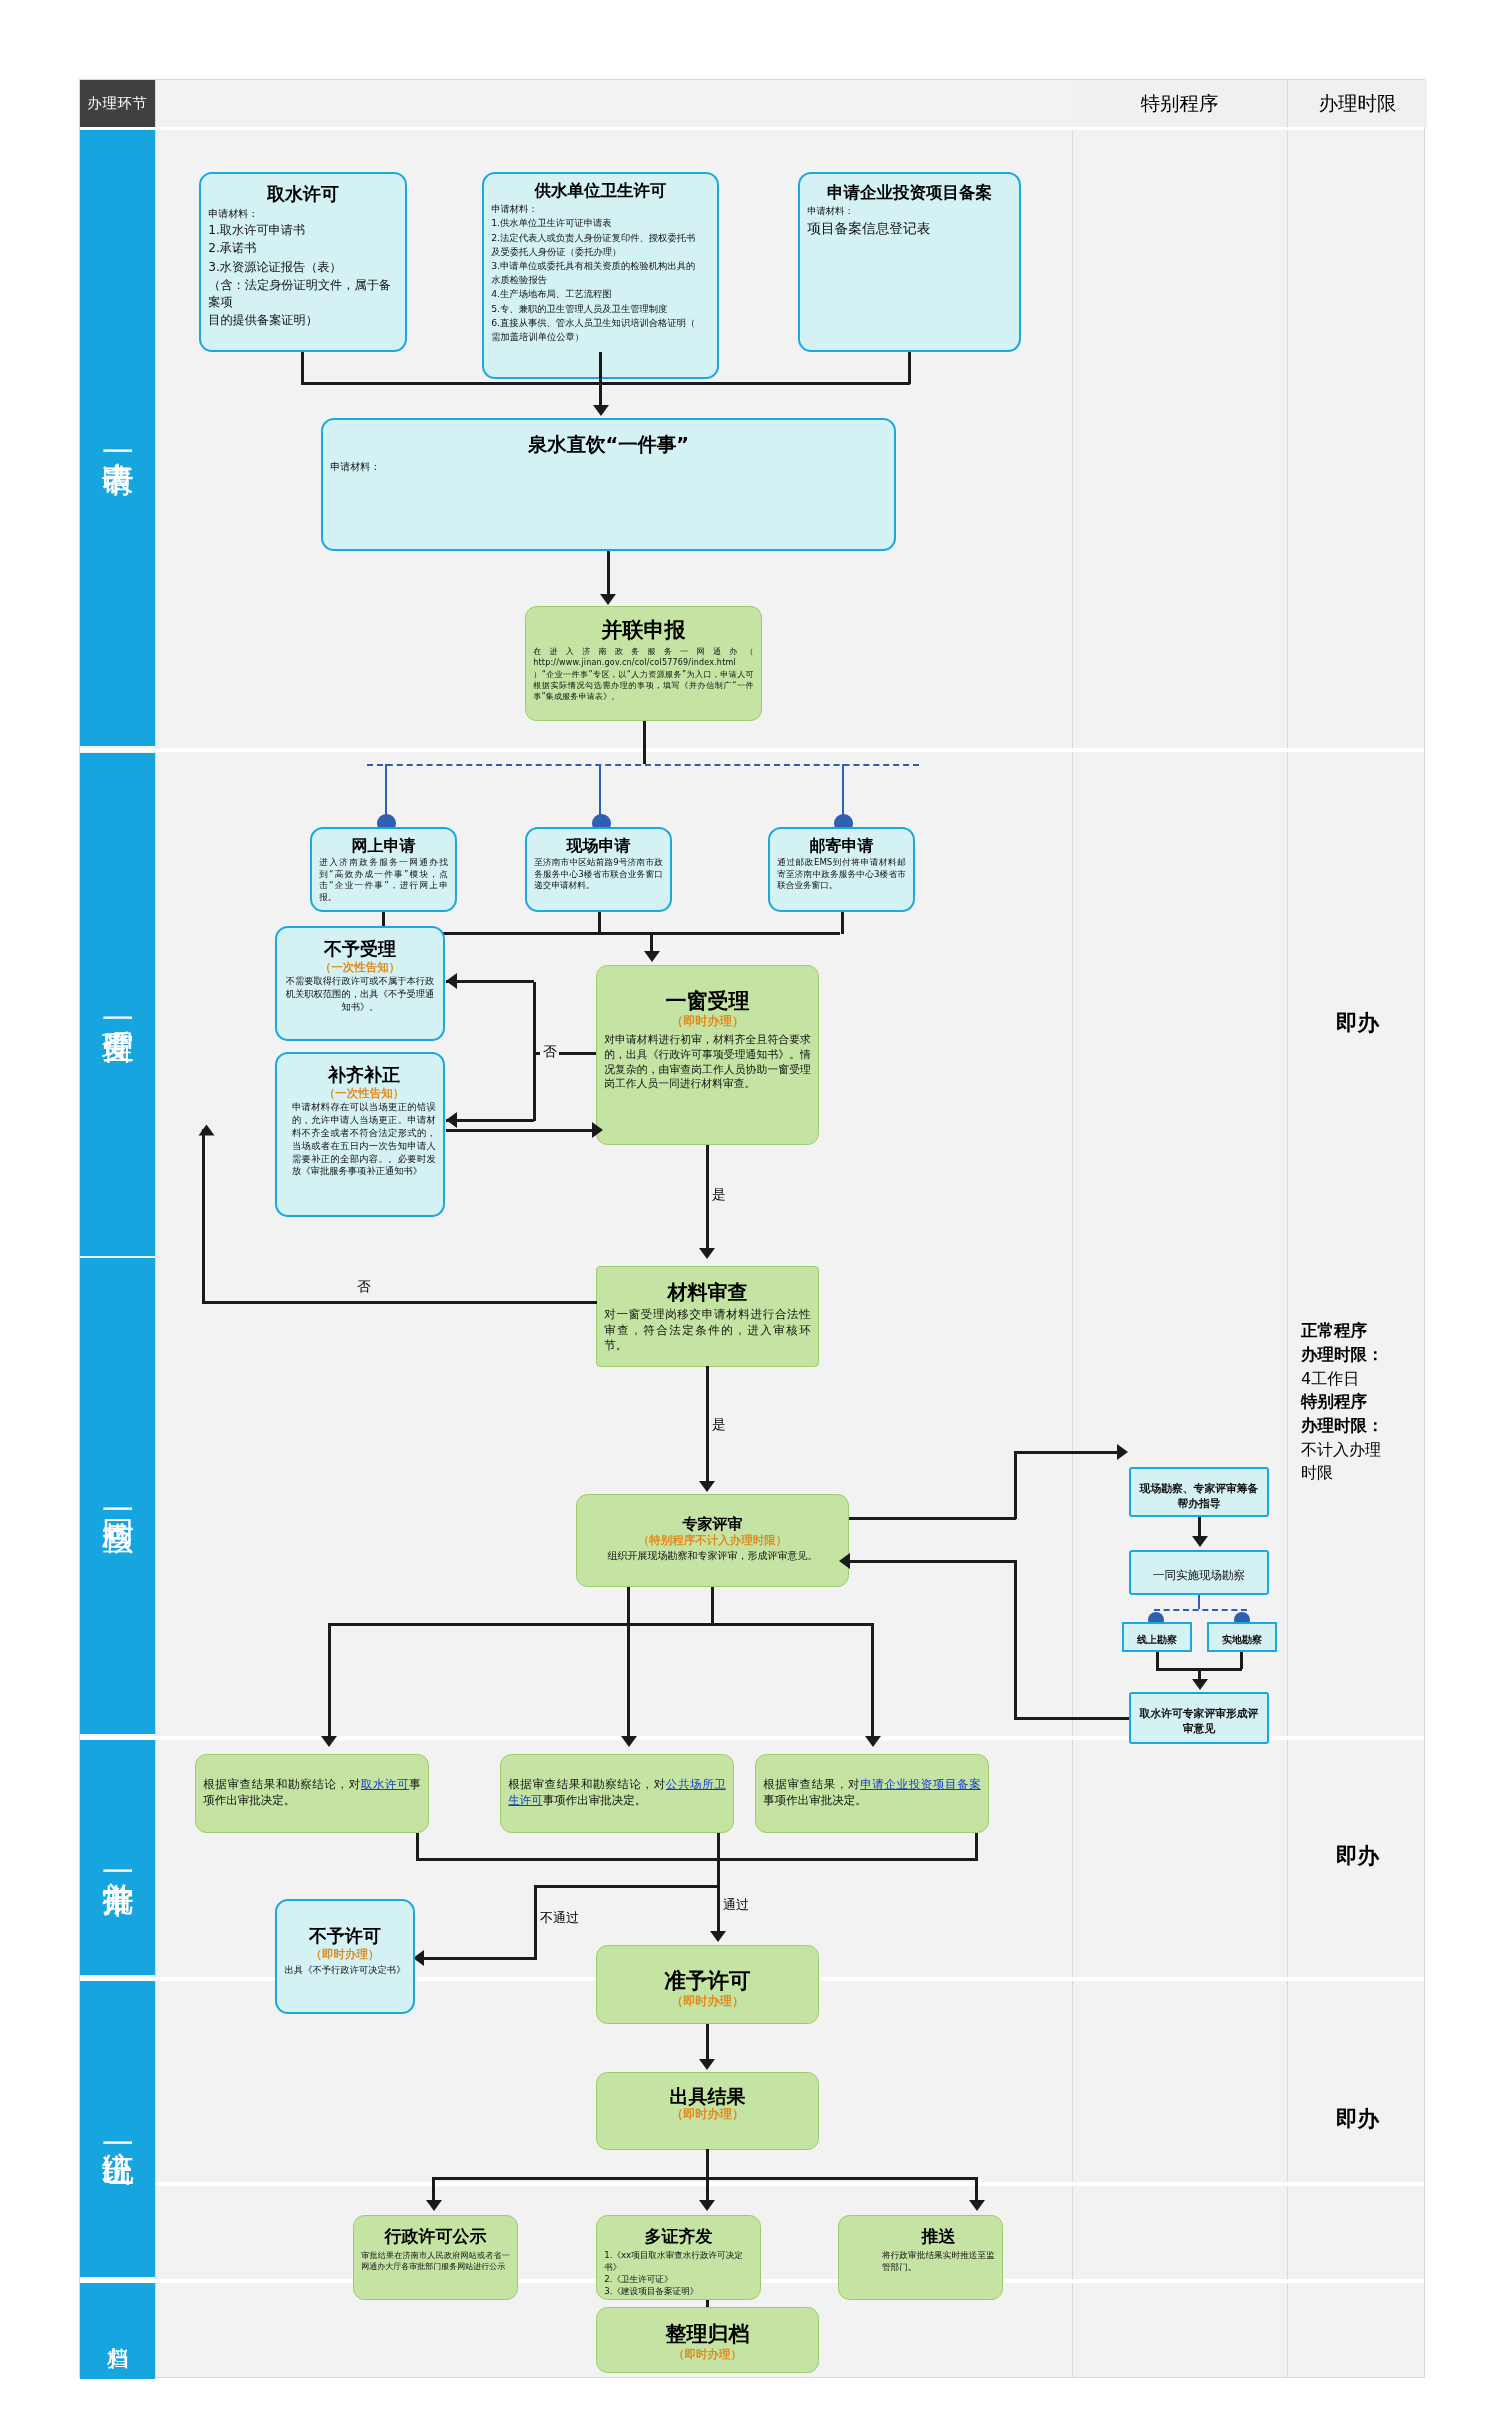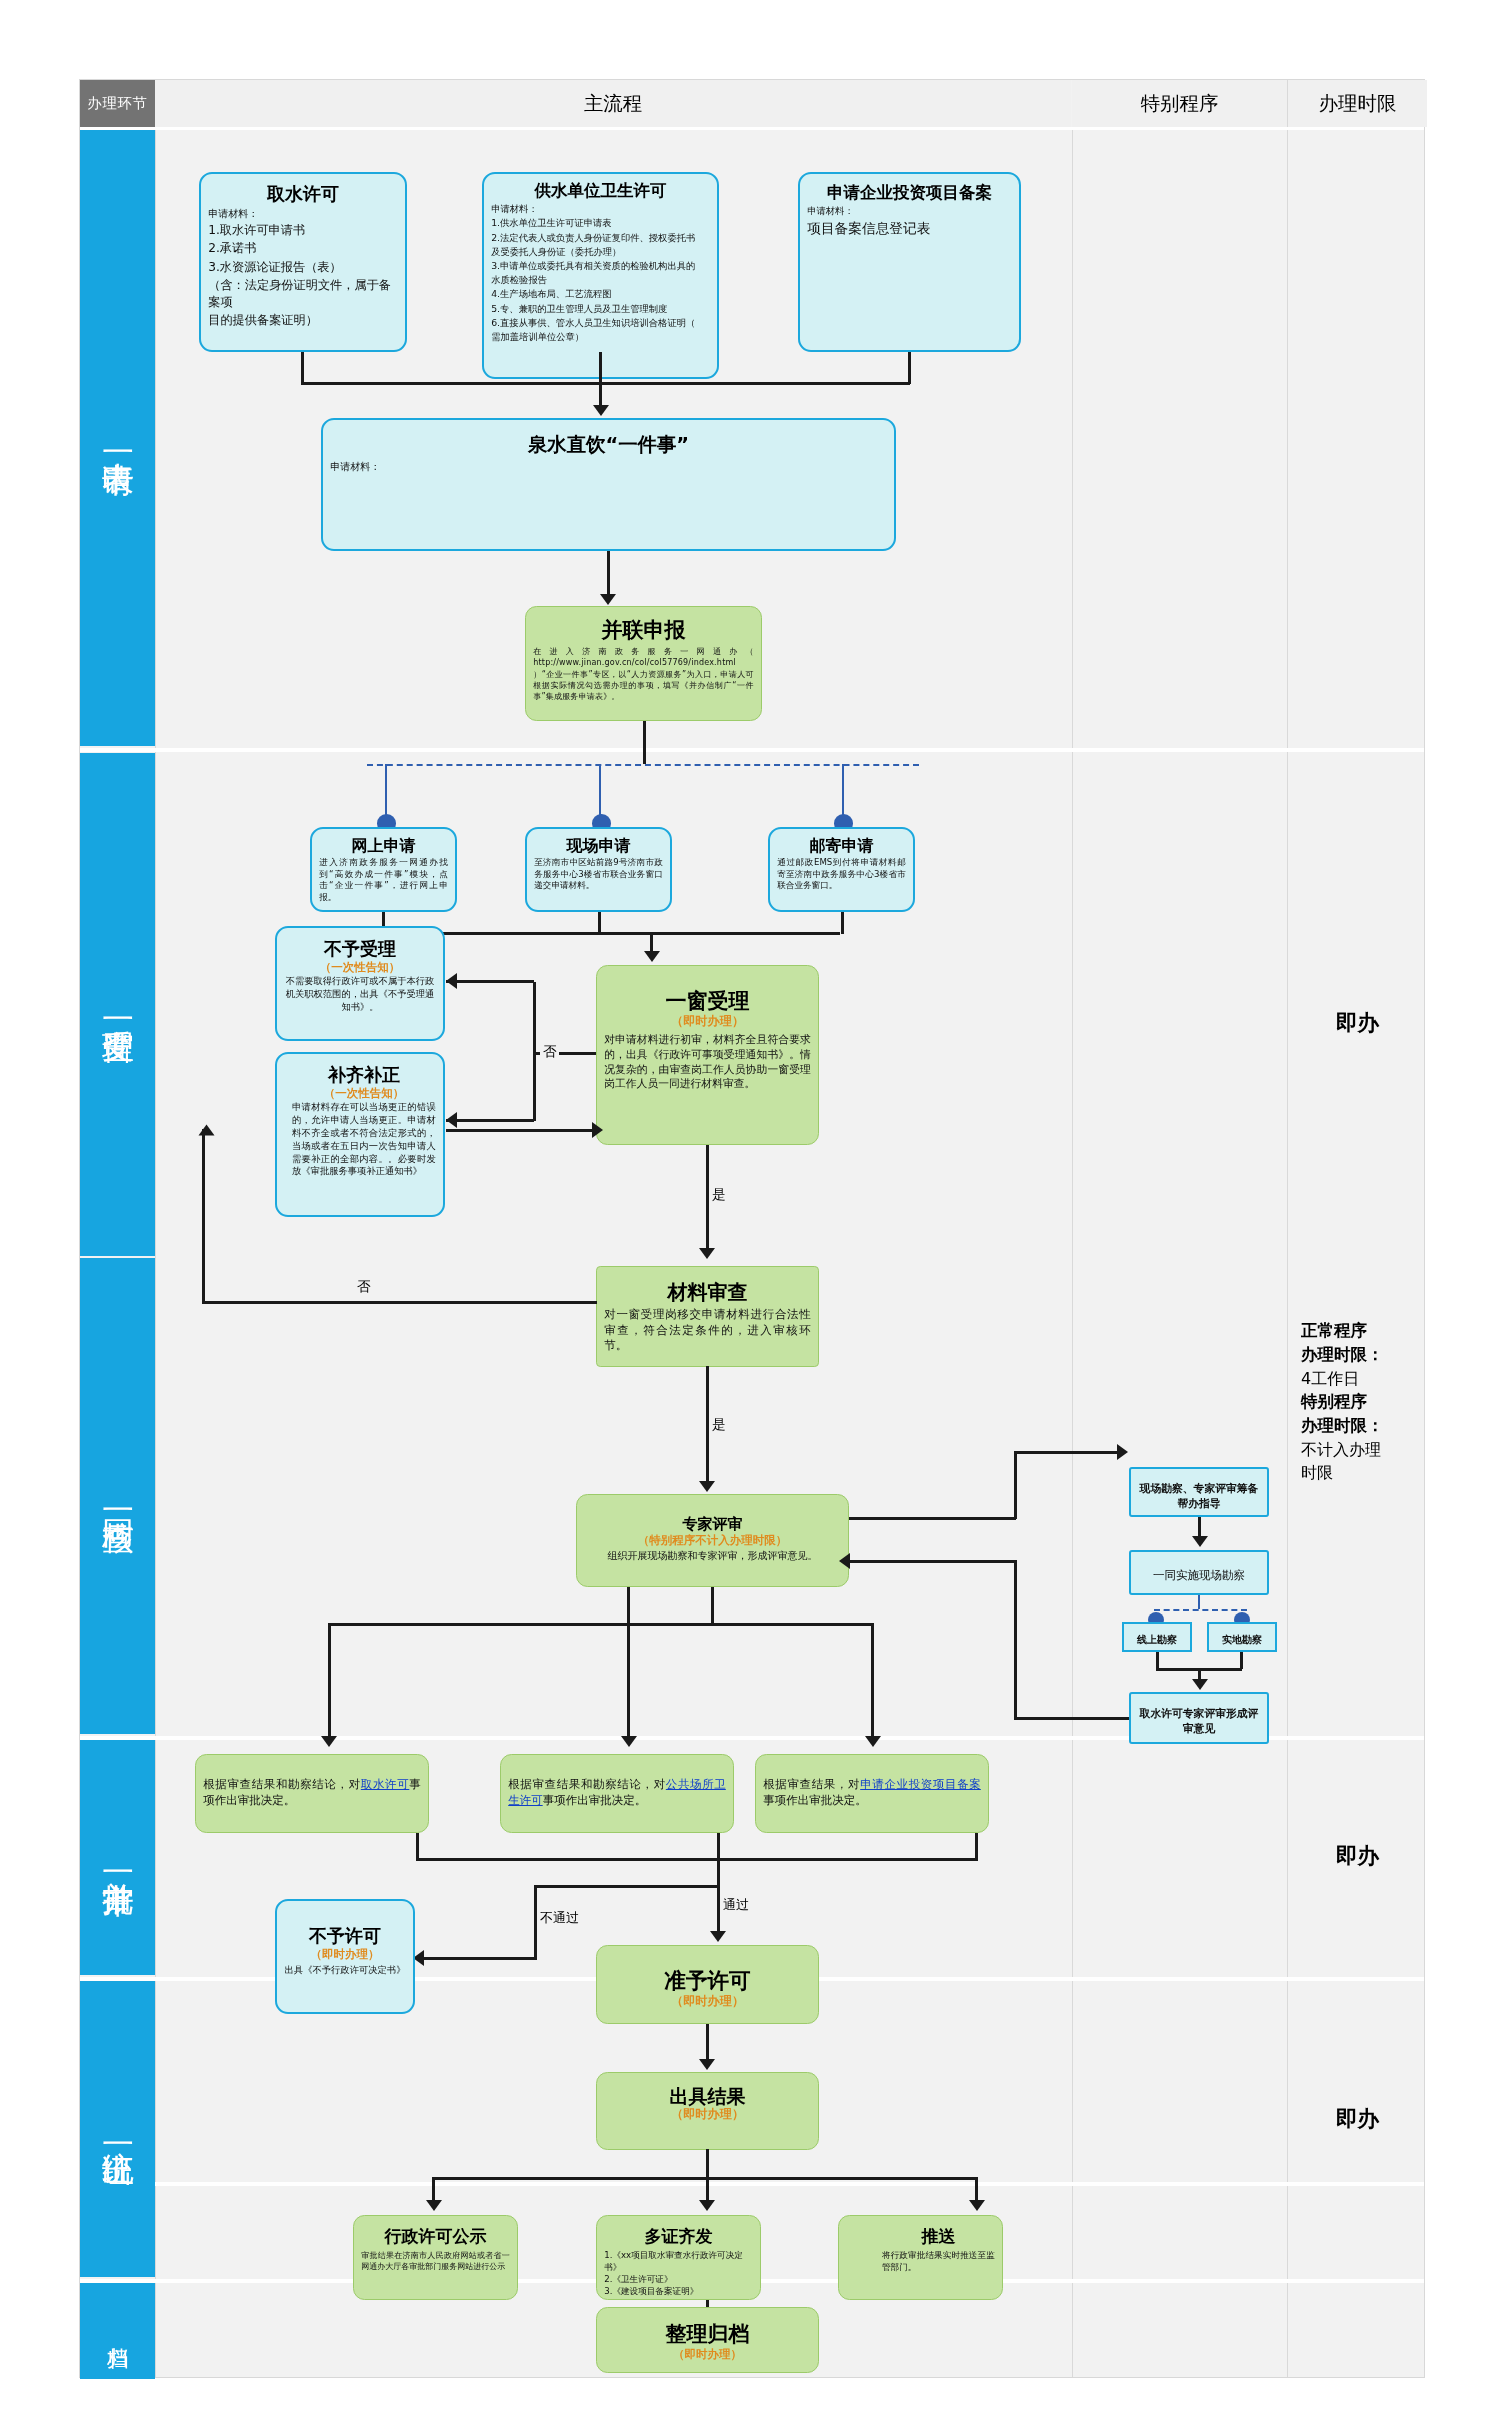--- a/index.html
+++ b/index.html
@@ -23,21 +23,21 @@
   .hline { position:absolute; height:0.7px; background:#ffffff; left:0; right:0; }
 
   
   .hdr {
     position:absolute; height:47px;
     display:flex; align-items:center; justify-content:center;
     font-size:19.4px; color:#000; font-weight:normal;
     background:#f0f0f0;
   }
   .hdr.blue {
-    background:#737373; color:#ffffff; font-size:14.4px; letter-spacing:0.7px;
+    background:#404040; color:#ffffff; font-size:14.4px; letter-spacing:0.7px;
   }
 
   
   .stage {
     position:absolute; left:0; width:75px;
     background:#17a5e0; color:#ffffff;
     display:flex; align-items:center; justify-content:center;
     text-align:center;
     font-size:32px; line-height:1.18; letter-spacing:1.4px;
     writing-mode:vertical-rl; text-orientation:upright;
@@ -119,21 +119,20 @@
 </head>
 <body>
 
 <div id="chart">
 
   <div class="vline" style="left:75px;"></div>
   <div class="vline" style="left:992px;"></div>
   <div class="vline" style="left:1207px;"></div>
 
   <div class="hdr blue" style="left:0;   top:0; width:75px;">办理环节</div>
-  <div class="hdr" style="left:75px; top:0; width:916px;">主流程</div>
   <div class="hdr" style="left:992px; top:0; width:215px;">特别程序</div>
   <div class="hdr" style="left:1208px; top:0; width:139px;">办理时限</div>
   <div class="hline" style="top:47px; background:#ffffff; height:2.9px;"></div>
 
   <div class="hline" style="top:668px;  height:4.3px;"></div>
   <div class="hline" style="top:1656px; height:4.3px;"></div>
   <div class="hline" style="top:1897px; height:4.3px;"></div>
   <div class="hline" style="top:2102px; height:4.3px;"></div>
   <div class="hline" style="top:2199px; height:4.3px;"></div>
 

